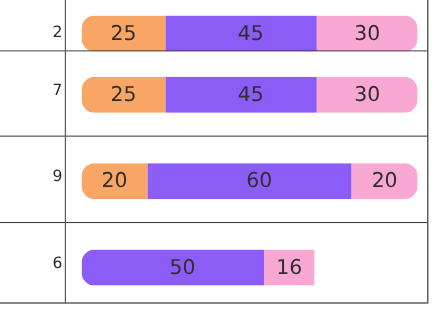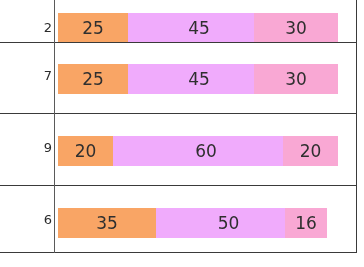--- a/index.html
+++ b/index.html
@@ -71,39 +71,40 @@
     text-align: right;
     font-size: 13px;
     color: #2b2b2b;
     white-space: nowrap;
     overflow: visible;
   }
 
   
   .bar-track {
     position: absolute;
-    left: 58px;
+    left: 68px;
     width: 280px;
     height: 30px;
     display: flex;
     overflow: hidden;
+    border-radius: 11px;
   }
   .seg {
     height: 30px;
     display: flex;
     align-items: center;
     justify-content: center;
     font-size: 17px;
     color: #2f2f2f;
     line-height: 1;
     box-sizing: border-box;
     overflow: hidden;
   }
   .seg-low  { background: #f9a565; }
-  .seg-mid  { background: #f0abfc; padding-left: 16px; }
+  .seg-mid  { background: #8b5cf6; padding-left: 16px; }
   .seg-high { background: #f9a8d4; }
 </style>
 </head>
 <body>
 
 <div id="table-root">
 
   <div class="t-row" style="top:-28px; height:70px;">
     <div class="row-label" style="top:48px;">2</div>
     <div class="bar-track" style="top:41px;">
@@ -130,22 +131,21 @@
       <div class="seg seg-low" style="width:56px;">20</div>
       <div class="seg seg-mid" style="width:173px;">60</div>
       <div class="seg seg-high" style="width:56px;">20</div>
     </div>
   </div>
   <div class="row-rule" style="top:185px;"></div>
 
   <div class="t-row" style="top:186px; height:66px;">
     <div class="row-label" style="top:26px;">6</div>
     <div class="bar-track" style="top:22px;">
-      <div class="seg seg-low" style="width:98px;">35</div>
-      <div class="seg seg-mid" style="width:129px;">50</div>
+      <div class="seg seg-mid" style="width:152px;">50</div>
       <div class="seg seg-high" style="width:42px;">16</div>
     </div>
   </div>
   <div class="row-rule" style="top:252px;"></div>
 
   <div id="col-divider"></div>
   <div id="right-border"></div>
 
 </div>
 

